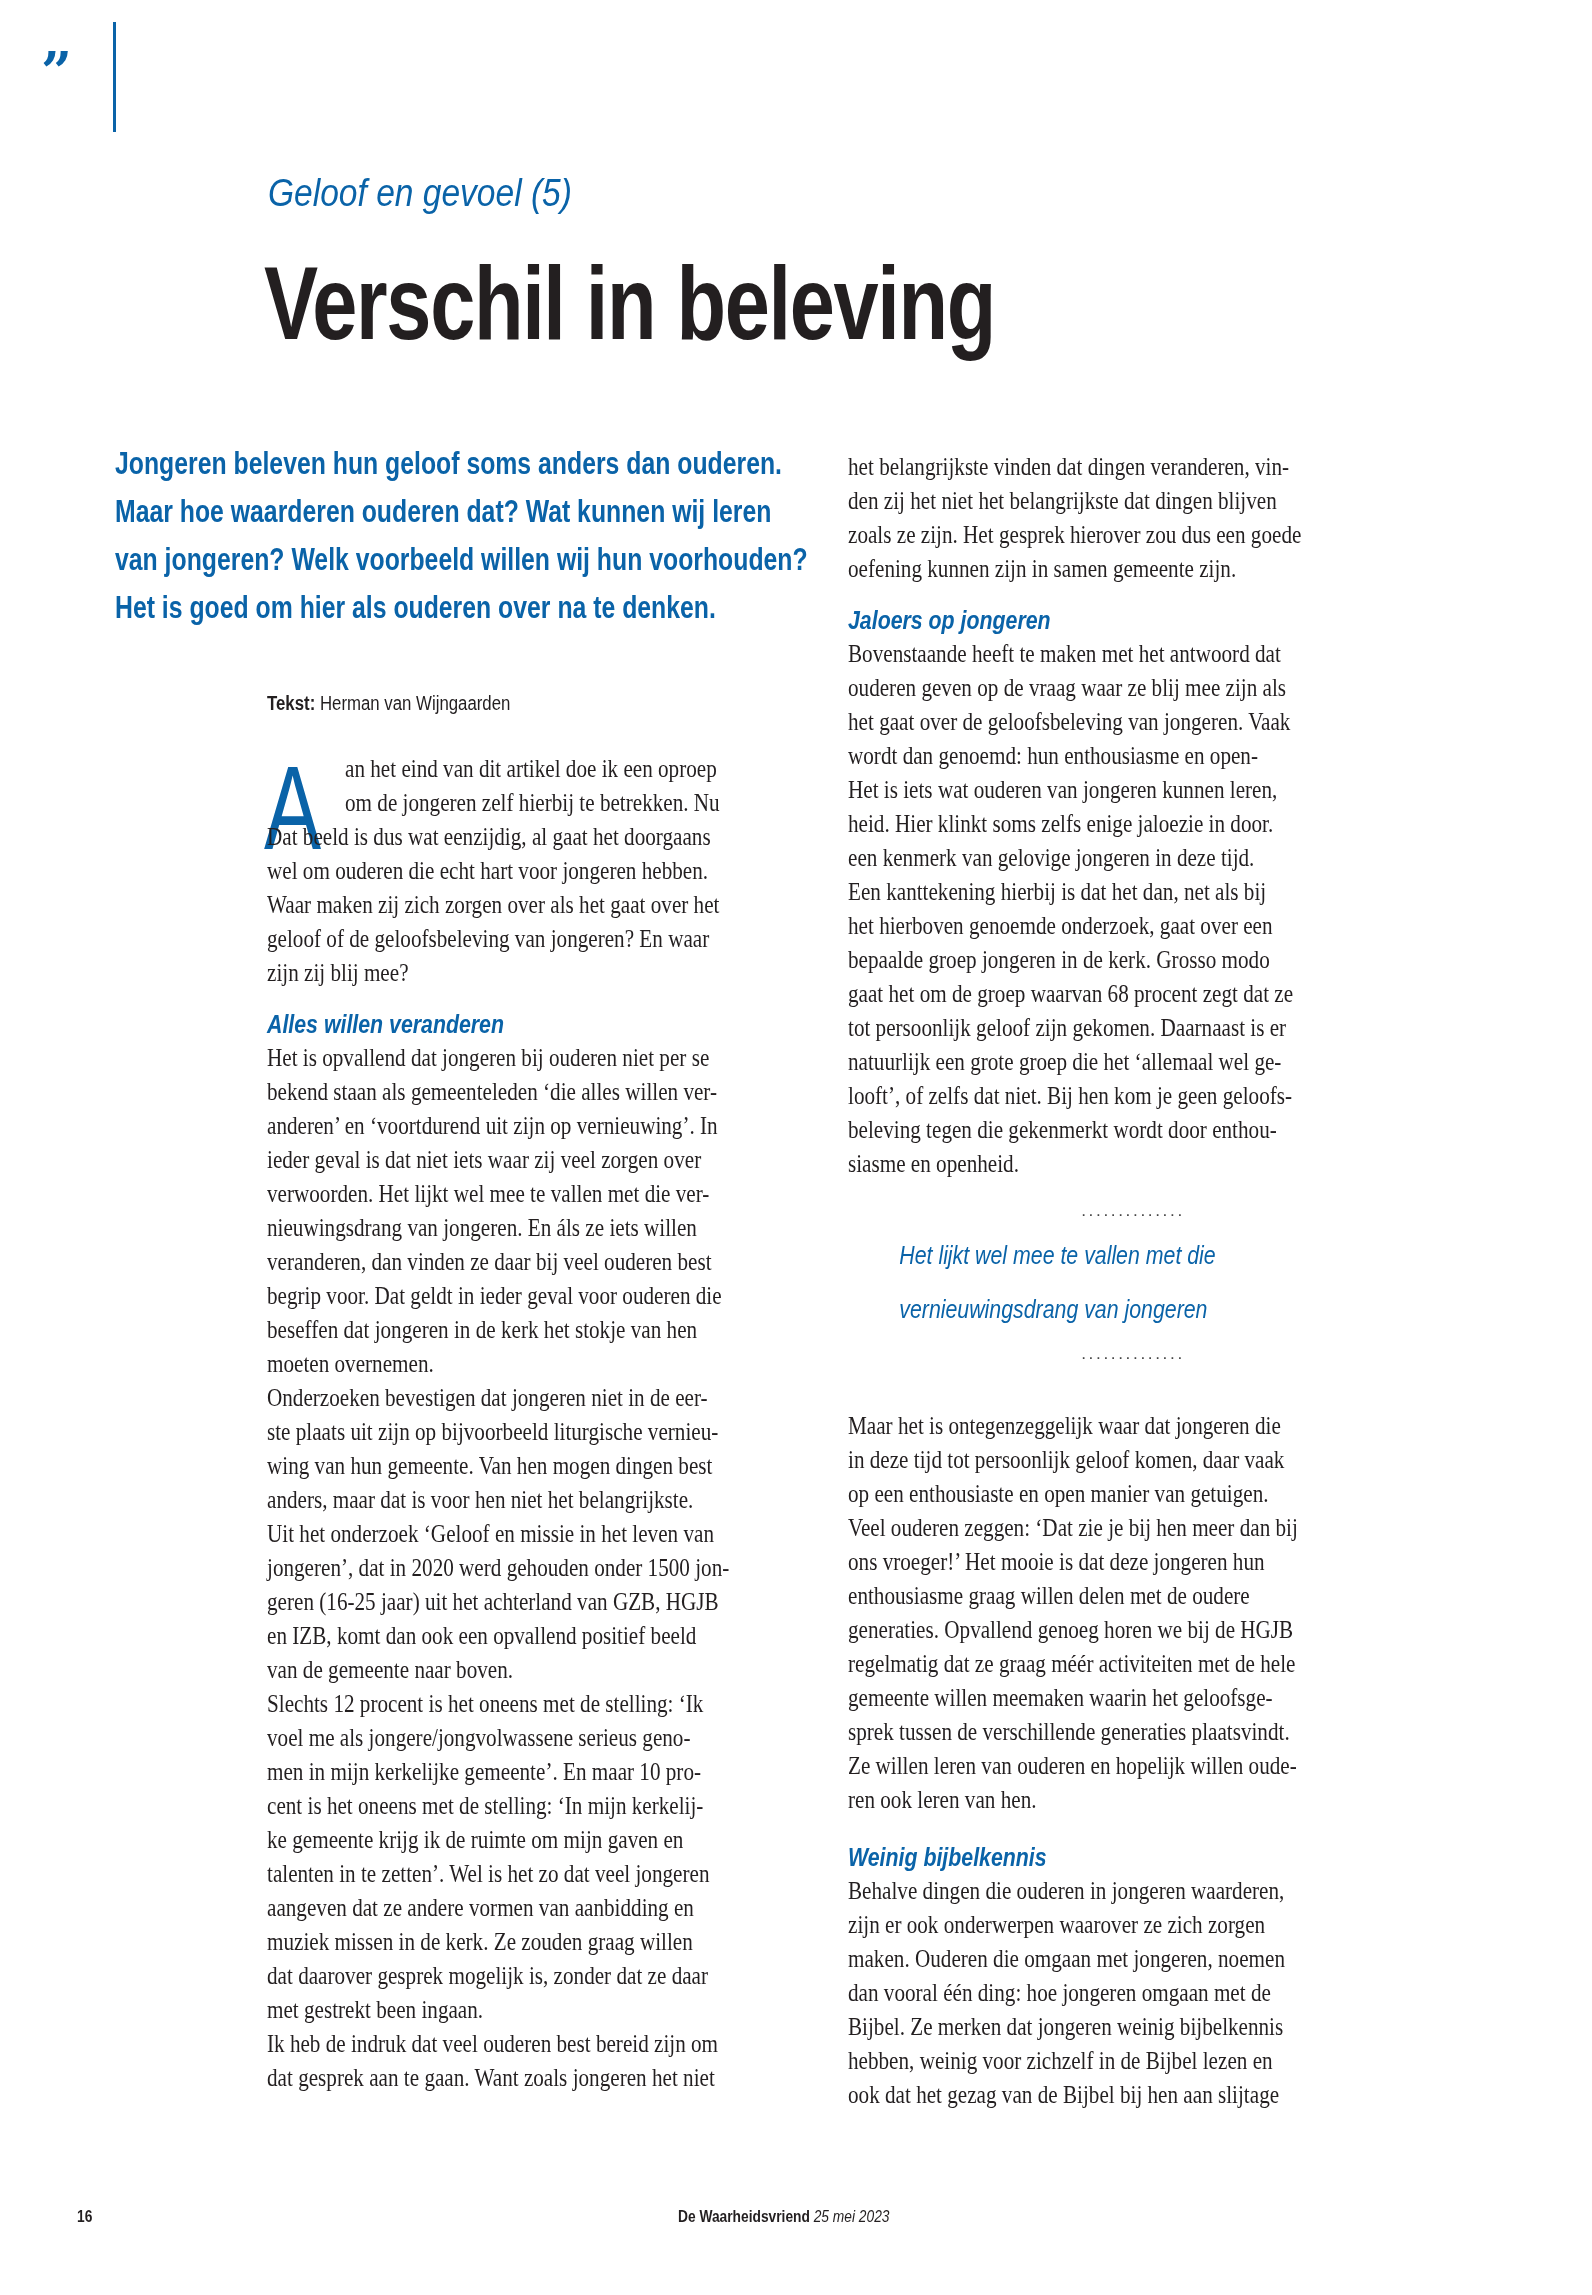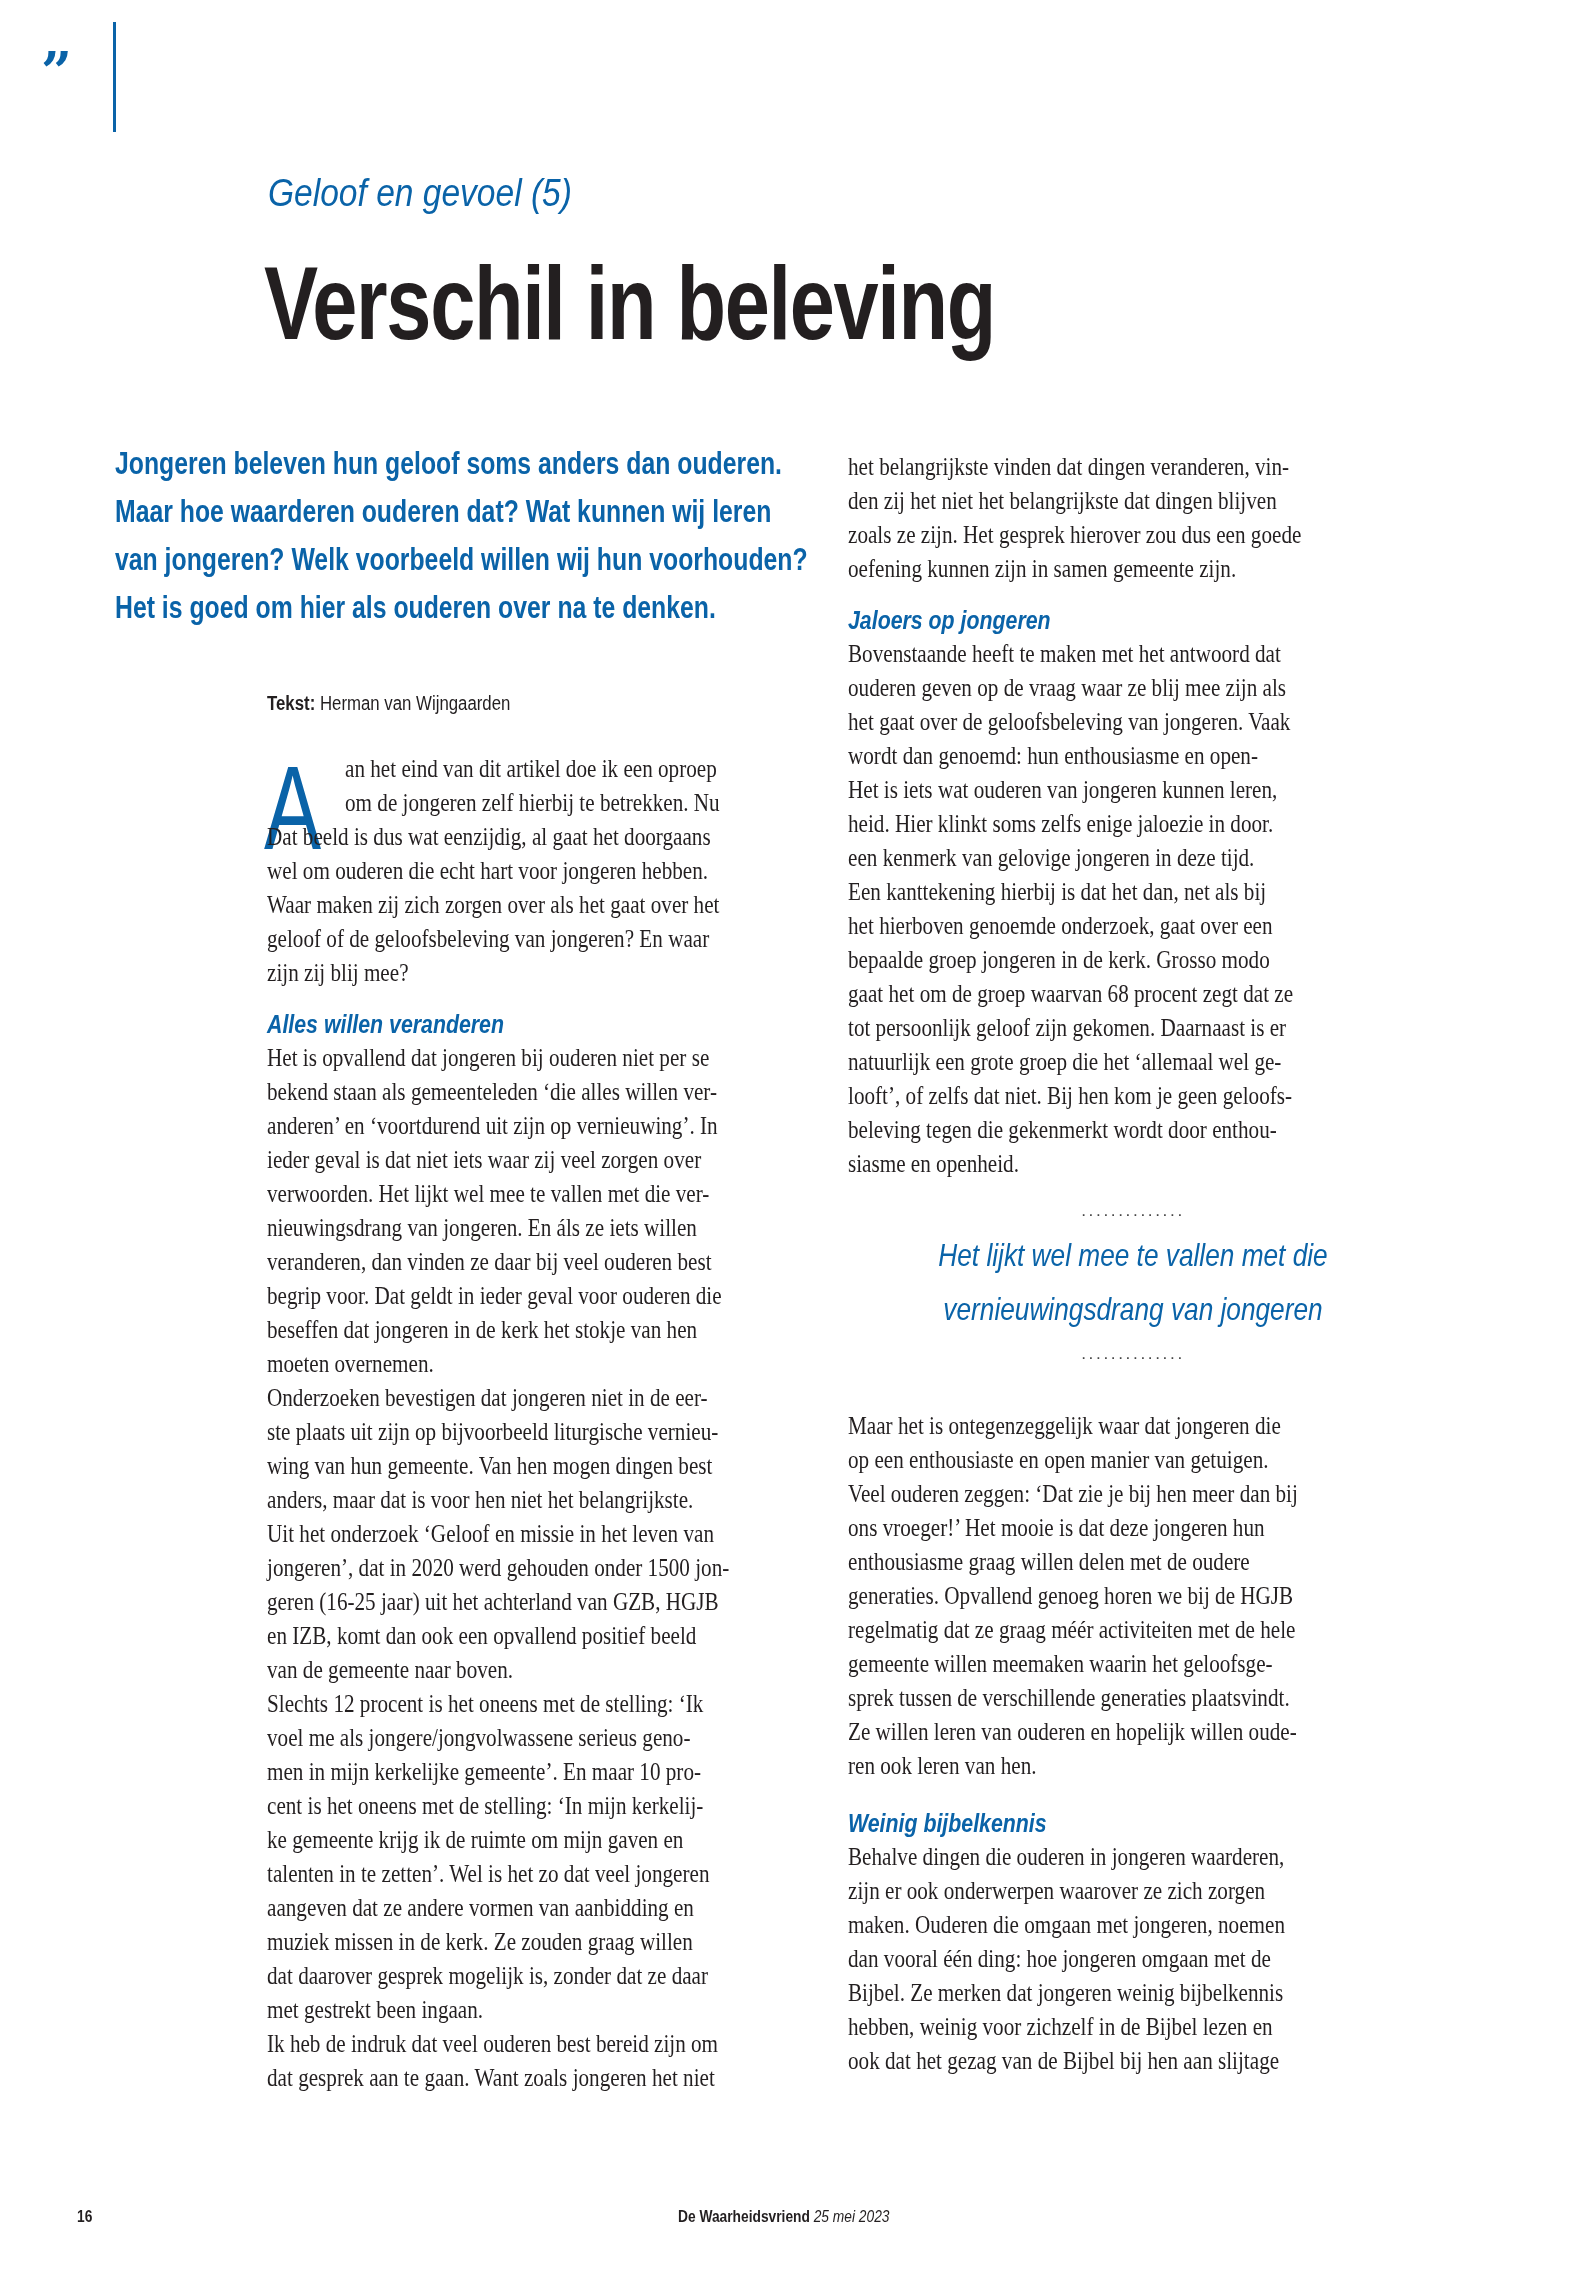--- a/index.html
+++ b/index.html
@@ -25,21 +25,21 @@
     .body .line span.txt { display: inline-block; transform-origin: left center; }
     .indent { padding-left: 78px; }
     .heading { height: 34px; line-height: 34px; color: #0a63a8; font-family: "Liberation Sans", sans-serif; font-weight: bold; font-style: italic; font-size: 26px; white-space: nowrap; }
     .heading span { display: inline-block; transform: scaleX(0.82); transform-origin: left center; }
     .gap-s { height: 17.3px; }
 
     .dropcap { position: absolute; left: -3.5px; top: 3.5px; color: #0a63a8; font-family: "Liberation Sans", sans-serif; font-weight: normal; font-size: 119px; line-height: 104px; transform: scaleX(0.72); transform-origin: left top; }
 
     .pullquote { text-align: center; margin: 0; }
     .pq-dots { height: 35px; line-height: 35px; text-align: center; color: #444; font-family: "Liberation Sans", sans-serif; font-size: 17.3px; letter-spacing: 2.6px; }
-    .pq-text { color: #0a63a8; font-family: "Liberation Sans", sans-serif; font-style: italic; font-size: 32px; line-height: 54px; text-align: center; }
+    .pq-text { color: #0a63a8; font-family: "Liberation Sans", sans-serif; font-style: italic; font-size: 26px; line-height: 54px; text-align: left; }
     .pq-text div { display: block; transform: scaleX(0.82); transform-origin: center center; white-space: nowrap; }
 
     .footer-page { position: absolute; left: 77px; top: 2207px; color: #231f20; font-family: "Liberation Sans", sans-serif; font-weight: bold; font-size: 16.4px; transform: scaleX(0.84); transform-origin: left top; }
     .footer-pub { position: absolute; left: 678px; top: 2207px; color: #231f20; font-family: "Liberation Sans", sans-serif; font-size: 16.4px; transform: scaleX(0.84); transform-origin: left top; white-space: nowrap; }
     .footer-pub .name { font-weight: bold; }
     .footer-pub .date { font-style: italic; }
   </style>
 </head>
 <body>
 
@@ -143,20 +143,21 @@
       <div class="pq-dots">..............</div>
       <div class="pq-text">
         <div>Het lijkt wel mee te vallen met die</div>
         <div>vernieuwingsdrang van jongeren</div>
       </div>
       <div class="pq-dots">..............</div>
     </div>
     <div style="height:38px;"></div>
     <div id="right-section2b">
         <div class="line"><span class="txt" style="transform: scaleX(0.86);">Maar het is ontegenzeggelijk waar dat jongeren die</span></div>
+        <div class="line"><span class="txt" style="transform: scaleX(0.86);">in deze tijd tot persoonlijk geloof komen, daar vaak</span></div>
         <div class="line"><span class="txt" style="transform: scaleX(0.86);">op een enthousiaste en open manier van getuigen.</span></div>
         <div class="line"><span class="txt" style="transform: scaleX(0.86);">Veel ouderen zeggen: ‘Dat zie je bij hen meer dan bij</span></div>
         <div class="line"><span class="txt" style="transform: scaleX(0.86);">ons vroeger!’ Het mooie is dat deze jongeren hun</span></div>
         <div class="line"><span class="txt" style="transform: scaleX(0.86);">enthousiasme graag willen delen met de oudere</span></div>
         <div class="line"><span class="txt" style="transform: scaleX(0.86);">generaties. Opvallend genoeg horen we bij de HGJB</span></div>
         <div class="line"><span class="txt" style="transform: scaleX(0.86);">regelmatig dat ze graag méér activiteiten met de hele</span></div>
         <div class="line"><span class="txt" style="transform: scaleX(0.86);">gemeente willen meemaken waarin het geloofsge-</span></div>
         <div class="line"><span class="txt" style="transform: scaleX(0.86);">sprek tussen de verschillende generaties plaatsvindt.</span></div>
         <div class="line"><span class="txt" style="transform: scaleX(0.86);">Ze willen leren van ouderen en hopelijk willen oude-</span></div>
         <div class="line"><span class="txt" style="transform: scaleX(0.86);">ren ook leren van hen.</span></div>

